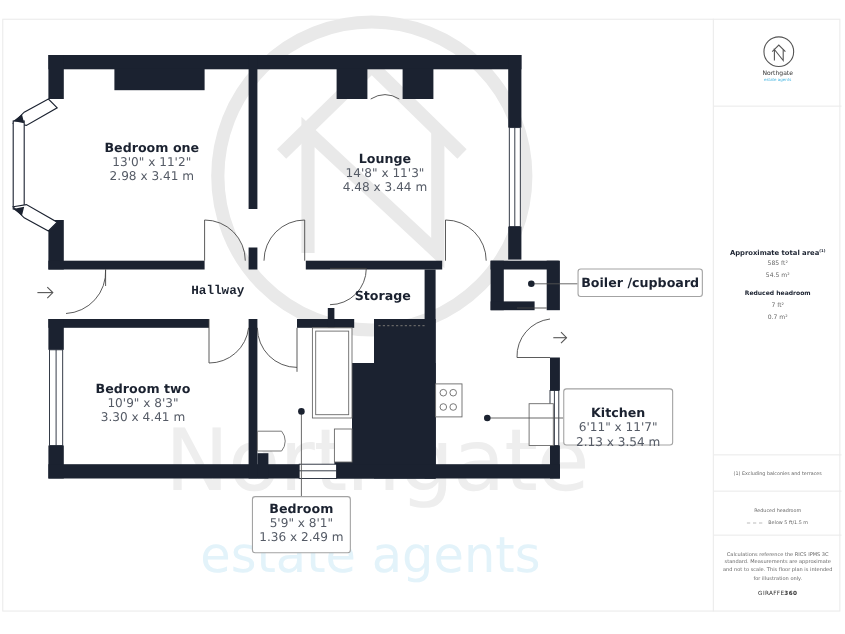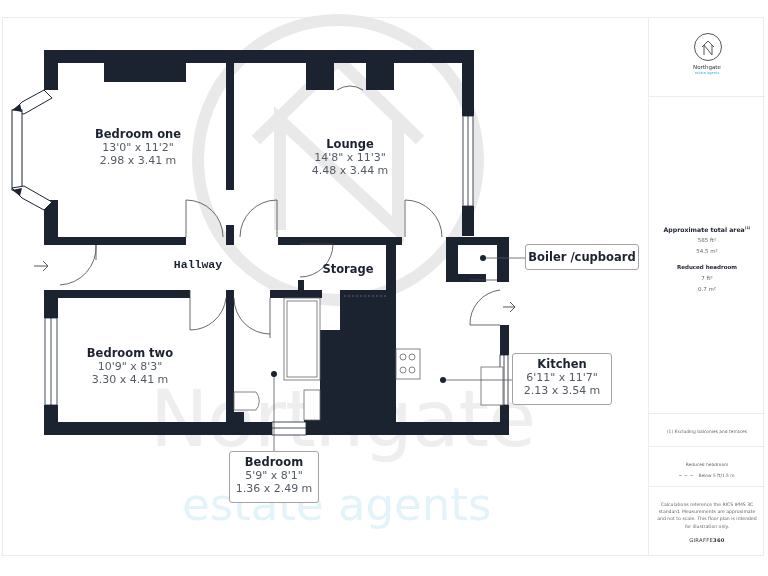--- a/index.html
+++ b/index.html
@@ -212,21 +212,21 @@
 </div>
 <div class="room-label" style="left:80px;top:346px;width:100px;">
   <span class="room-name">Bedroom two</span>
   <span class="room-dim">10'9" x 8'3"</span>
   <span class="room-dim">3.30 x 4.41 m</span>
 </div>
 
 <div class="callout" style="left:525px;top:244px;width:114px;height:26px;">
   <span class="room-name" style="line-height:24px;">Boiler /cupboard</span>
 </div>
-<div class="callout" style="left:512px;top:353px;width:100px;height:52px;padding-top:3px;">
+<div class="callout" style="left:512px;top:353px;width:100px;height:52px;padding-top:14px;">
   <span class="room-name">Kitchen</span>
   <span class="room-dim">6'11" x 11'7"</span>
   <span class="room-dim">2.13 x 3.54 m</span>
 </div>
 <div class="callout" style="left:229px;top:451px;width:90px;height:52px;padding-top:3px;">
   <span class="room-name">Bedroom</span>
   <span class="room-dim">5'9" x 8'1"</span>
   <span class="room-dim">1.36 x 2.49 m</span>
 </div>
 

